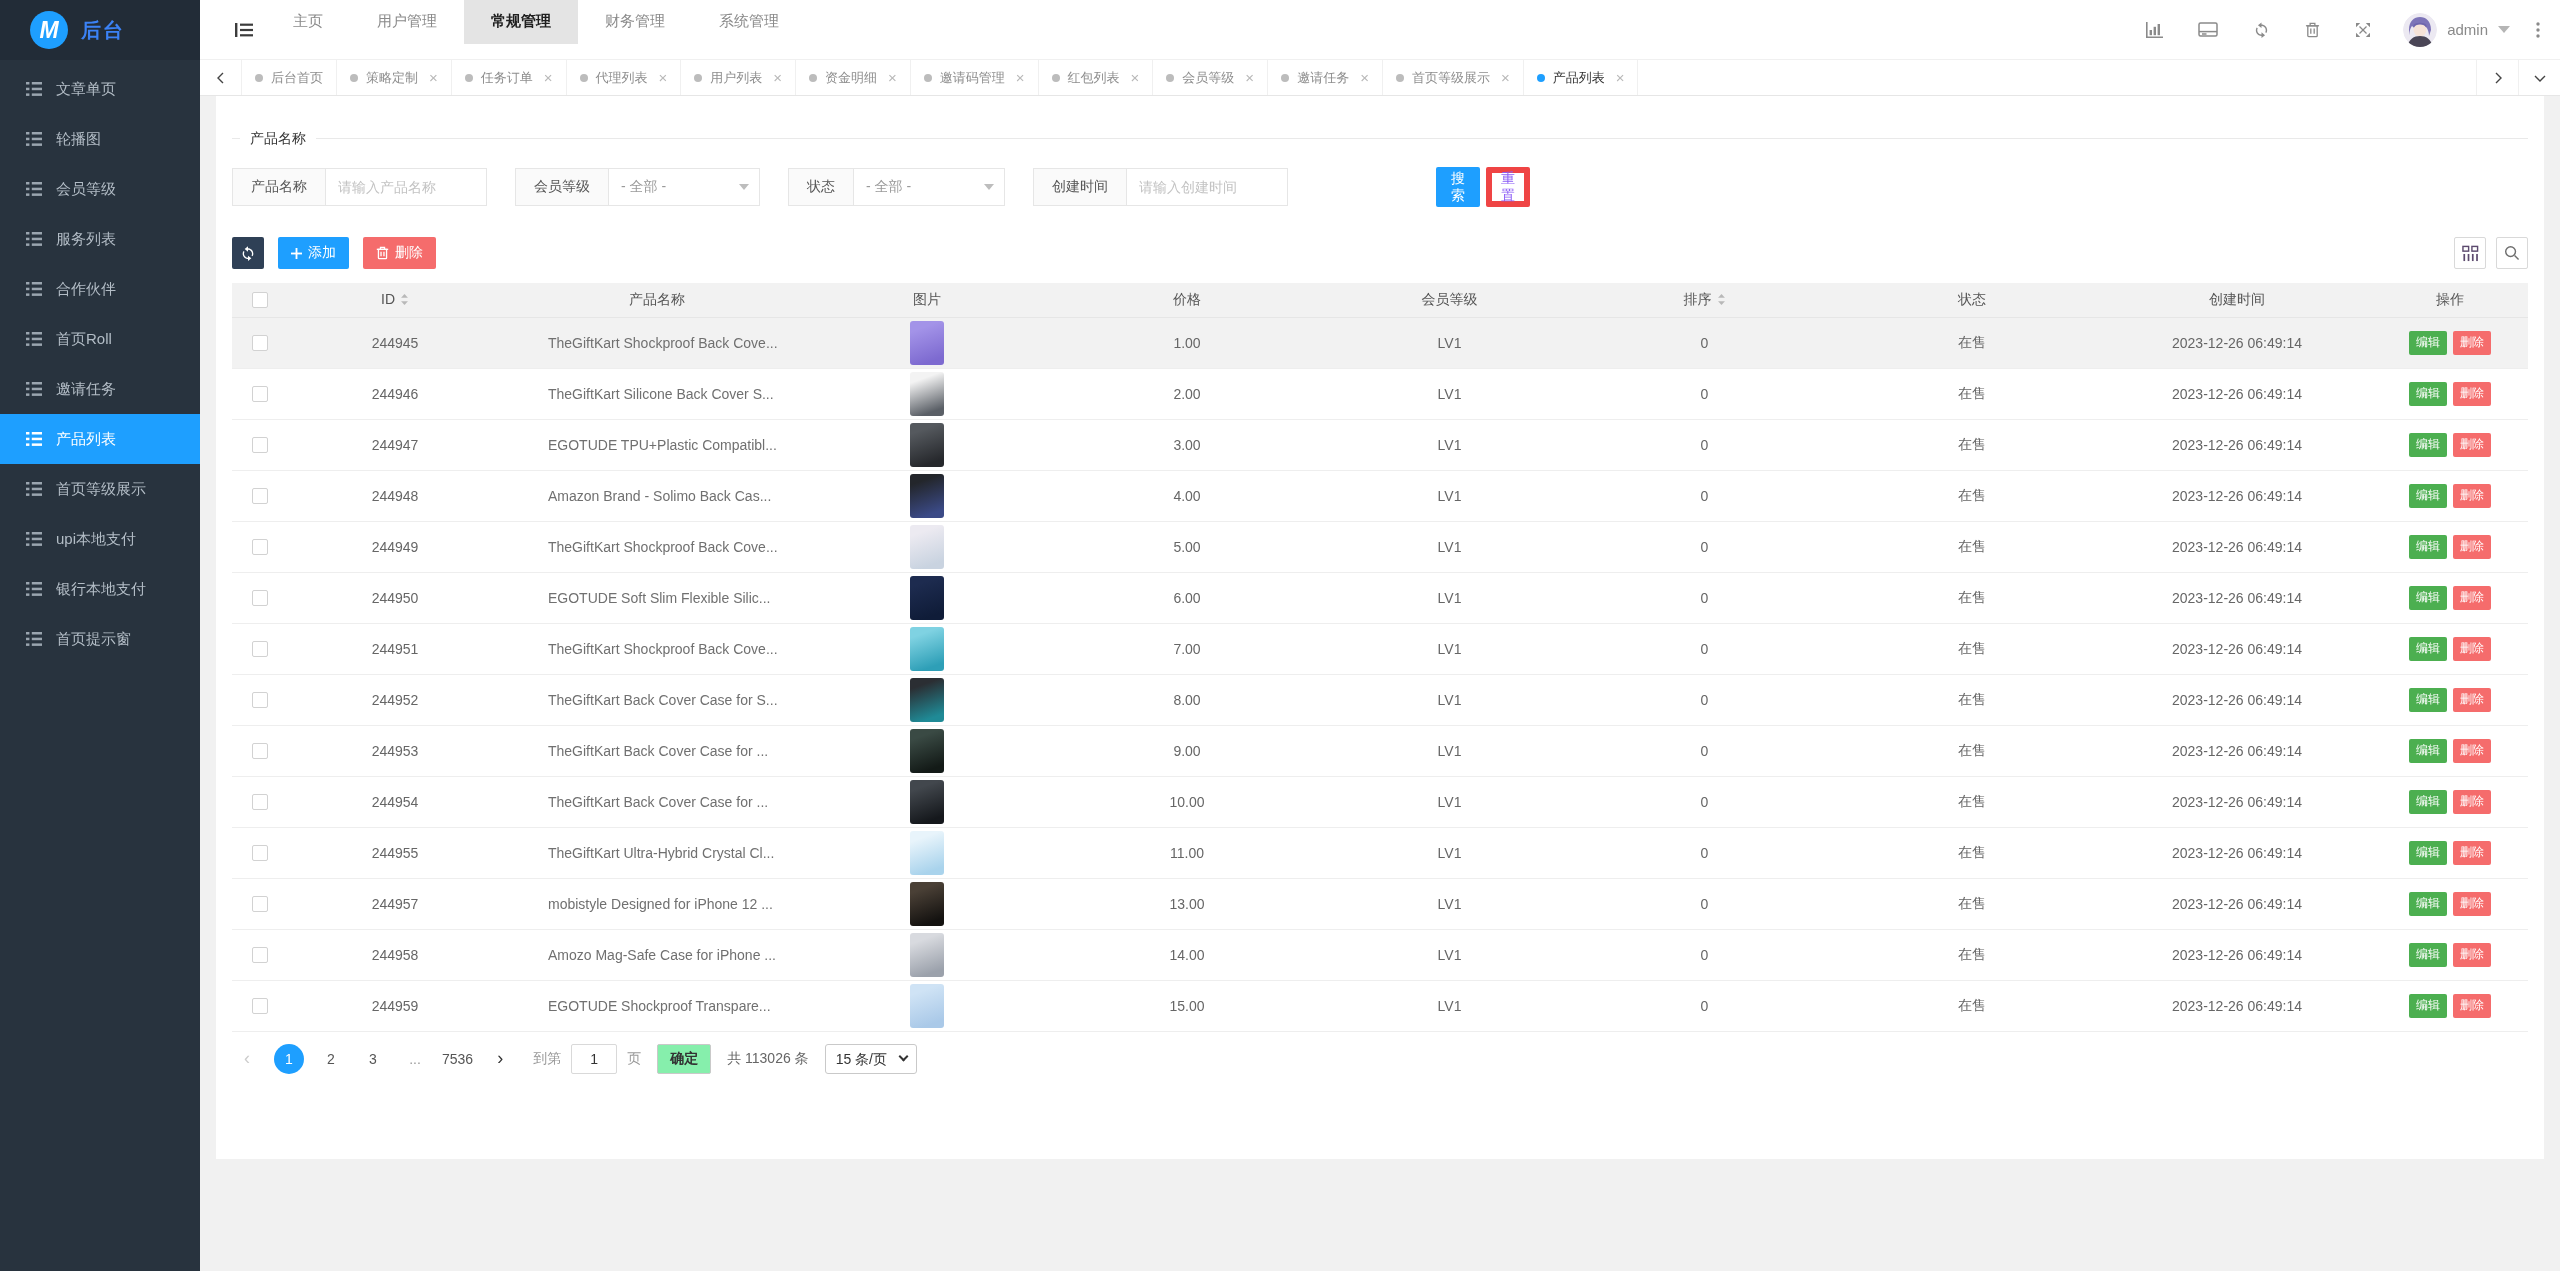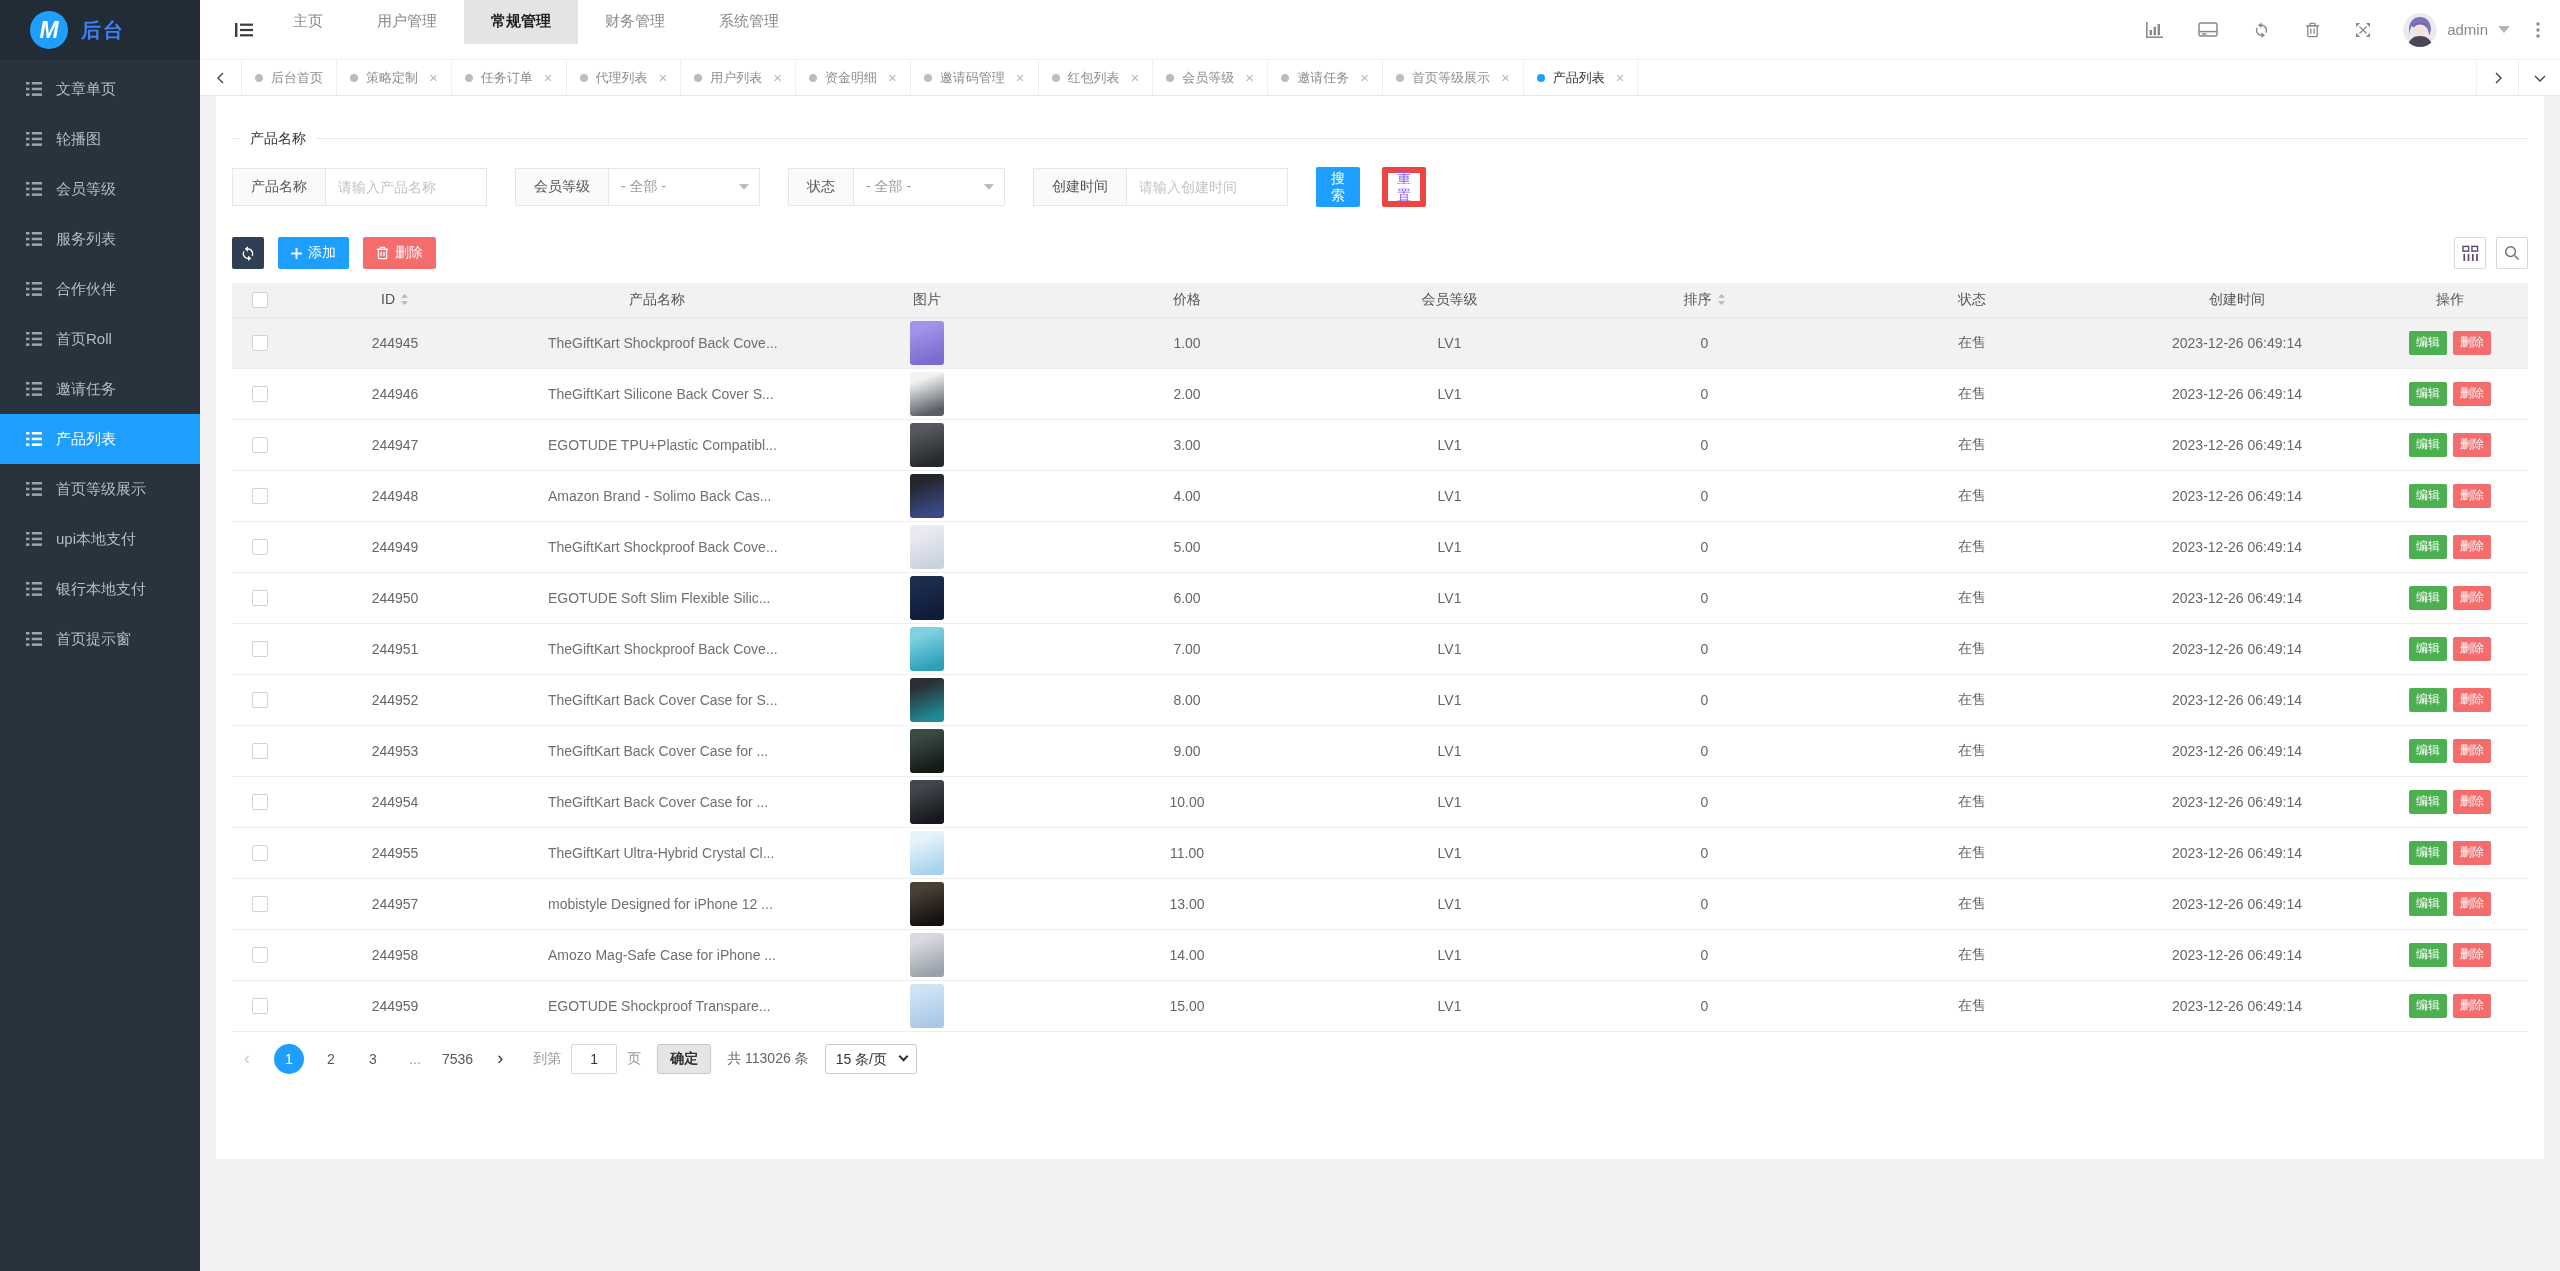--- a/index.html
+++ b/index.html
@@ -64,21 +64,21 @@
   .sgroup { display:flex; margin-right:28px; }
   .slabel { height:38px; display:flex; align-items:center; padding:0 18px; background:#fafafa;
     border:1px solid #e6e6e6; border-right:none; font-size:14px; color:#565656; white-space:nowrap; }
   .sinput { height:38px; width:162px; border:1px solid #e6e6e6; padding:0 12px; font-size:14px;
     color:#333; outline:none; }
   .sinput::placeholder { color:#c3c3c3; }
   .sselect { height:38px; width:152px; border:1px solid #e6e6e6; display:flex; align-items:center;
     justify-content:space-between; padding:0 10px 0 12px; font-size:14px; color:#9a9a9a; background:#fff; cursor:pointer; }
   .caret-down { width:0; height:0; border-left:5px solid transparent; border-right:5px solid transparent;
     border-top:6px solid #bdbdbd; }
-  .search-btns { display:flex; gap:22px; }
+  .search-btns { margin-left:120px; display:flex; gap:6px; }
   .btn-search, .btn-reset { width:44px; height:40px; border-radius:2px; font-size:14px; line-height:17px;
     display:flex; align-items:center; justify-content:center; text-align:center; word-break:break-all;
     padding:0 9px; cursor:pointer; }
   .btn-search { background:#1E9FFF; color:#fff; }
   .btn-reset { background:#fff; border:6px solid #ef4444; color:#8b5cf6; }
 
   
   .toolbar { margin-top:30px; display:flex; align-items:center; }
   .btn-refresh { width:32px; height:32px; background:#2F4056; color:#fff; border-radius:2px;
     display:flex; align-items:center; justify-content:center; cursor:pointer; }
@@ -112,21 +112,21 @@
   .pg { min-width:30px; height:30px; display:flex; align-items:center; justify-content:center;
     margin-right:12px; cursor:pointer; color:#555; }
   .pg.prev { color:#ccc; font-size:18px; }
   .pg.next { color:#333; font-size:18px; }
   .pg.active { background:#1E9FFF; color:#fff; border-radius:50%; width:30px; min-width:30px; }
   .pg.ellipsis { cursor:default; color:#999; }
   .jump-label { color:#999; margin:0 10px 0 6px; }
   .jump-input { width:46px; height:30px; border:1px solid #d9d9d9; border-radius:2px; text-align:center;
     font-size:14px; color:#333; outline:none; }
   .jump-suffix { color:#999; margin:0 16px 0 10px; }
-  .btn-confirm { height:30px; padding:0 12px; border:1px solid #c9c9c9; border-radius:2px; background:#e5e5e5;
+  .btn-confirm { height:30px; padding:0 12px; border:1px solid #c9c9c9; border-radius:2px; background:#86efac;
     color:#333; font-weight:bold; font-size:14px; display:flex; align-items:center; cursor:pointer; }
   .total { margin:0 16px; color:#666; }
   .size-wrap { position:relative; display:flex; }
   .size-select { appearance:none; -webkit-appearance:none; height:30px; border:1px solid #c9c9c9;
     border-radius:3px; padding:0 28px 0 10px; font-size:14px; color:#333; background:#fff; cursor:pointer; outline:none; }
   .select-caret { position:absolute; right:10px; top:9px; width:7px; height:7px; border-right:2px solid #333;
     border-bottom:2px solid #333; transform:rotate(45deg); pointer-events:none; }
 </style>
 </head>
 <body>

